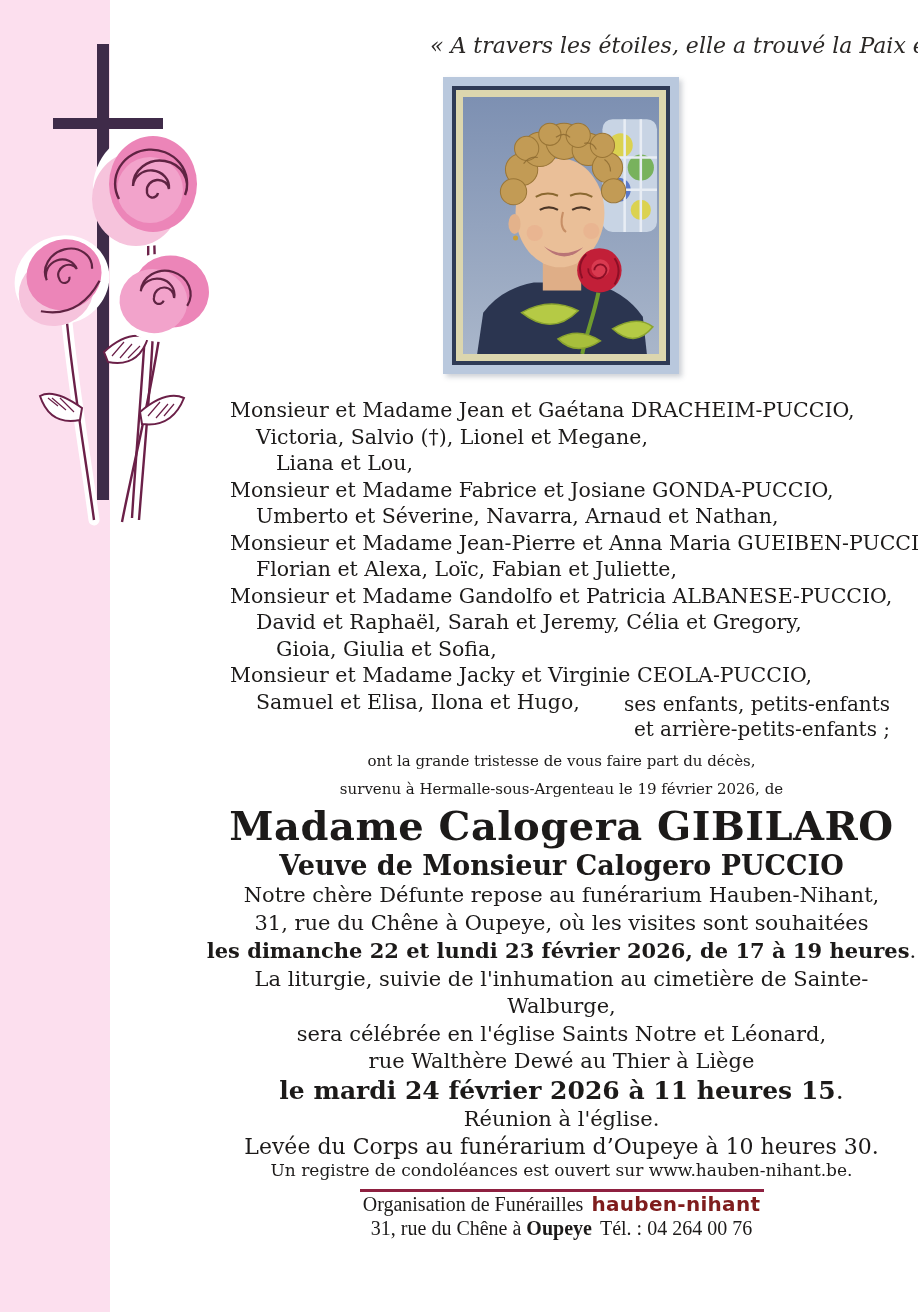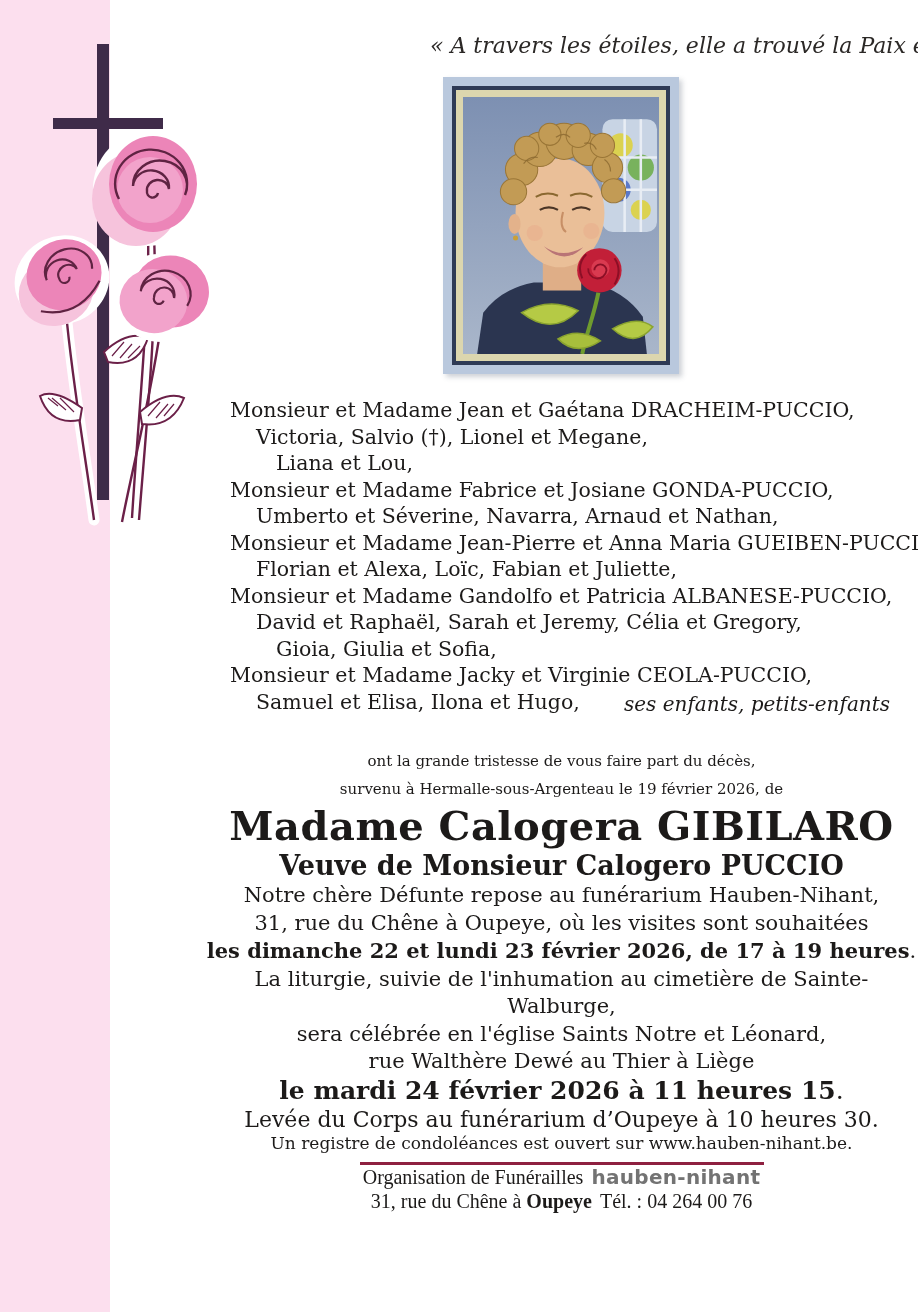--- a/index.html
+++ b/index.html
@@ -29,21 +29,21 @@
 
   .family {
     position:absolute; left:230px; top:397px;
     font-size:20.5px; line-height:26.5px; white-space:nowrap;
   }
   .family .ind-1 { padding-left:26px; }
   .family .ind-2 { padding-left:46px; }
 
   .relation-note {
     position:absolute; right:28px; top:692px; text-align:right;
-    font-style:italic; font-size:20px; line-height:24.5px;
+    font-size:20px; line-height:24.5px;
   }
 
   .center-col {
     position:absolute; left:205px; top:748px; width:713px; text-align:center;
   }
   .center-col p { margin:0; }
   .announce { font-size:15px; line-height:27.5px; }
   .deceased-name { font-size:40px; line-height:46px; font-weight:bold; margin:12px 0 0; letter-spacing:0.5px; }
   .widow { font-size:27px; line-height:33px; font-weight:bold; margin:2px 0 0; }
   .birth { font-size:21px; line-height:27px; margin-top:4px; }
@@ -53,21 +53,21 @@
   .date-line b, .visit b { font-weight:bold; }
   .meeting { font-size:21px; line-height:27px; margin-top:8px; }
   .levee { font-size:22px; line-height:27px; margin-top:7px; }
   .register { font-size:17px; line-height:21px; margin-top:5px; }
 
   .footer-rule { width:404px; margin:8px auto 0; border:none; border-top:3px solid #8e2040; }
   .footer-line1 { font-family:"Liberation Serif", serif; font-size:20px; line-height:24px; margin-top:5px; }
   .footer-line2 { font-family:"Liberation Serif", serif; font-size:20px; line-height:24px; margin-top:3px; }
   .logo {
     font-family:"DejaVu Sans", sans-serif; font-weight:bold; font-size:20px;
-    color:#737373; letter-spacing:0.3px; margin-left:8px;
+    color:#7f1d1d; letter-spacing:0.3px; margin-left:8px;
   }
   .city { font-weight:bold; }
   .phone { margin-left:8px; }
 </style>
 </head>
 <body>
 
 <div class="page">
 
   <div class="pink-band"></div>
@@ -209,20 +209,21 @@
     <div class="ind-1">Florian et Alexa, Loïc, Fabian et Juliette,</div>
     <div class="ind-0">Monsieur et Madame Gandolfo et Patricia ALBANESE-PUCCIO,</div>
     <div class="ind-1">David et Raphaël, Sarah et Jeremy, Célia et Gregory,</div>
     <div class="ind-2">Gioia, Giulia et Sofia,</div>
     <div class="ind-0">Monsieur et Madame Jacky et Virginie CEOLA-PUCCIO,</div>
     <div class="ind-1">Samuel et Elisa, Ilona et Hugo,</div>
   </div>
 
   <div class="relation-note">
     <div>ses enfants, petits-enfants</div>
+    <div>et arrière-petits-enfants ;</div>
   </div>
 
   <div class="center-col">
     <p class="announce">
       <span>ont la grande tristesse de vous faire part du décès,</span><br>
       <span>survenu à Hermalle-sous-Argenteau le 19 février 2026, de</span>
     </p>
 
     <p class="deceased-name">Madame Calogera GIBILARO</p>
     <p class="widow">Veuve de Monsieur Calogero PUCCIO</p>
@@ -236,20 +237,21 @@
     <p class="liturgy">
       <span>La liturgie, suivie de l'inhumation au cimetière de Sainte-Walburge,</span><br>
       <span>sera célébrée en l'église Saints Notre et Léonard,</span><br>
       <span>rue Walthère Dewé au Thier à Liège</span>
     </p>
 
     <p class="date-line">
       <b>le mardi 24 février 2026 à 11 heures 15</b><span>.</span>
     </p>
 
+    <p class="meeting">Réunion à l'église.</p>
     <p class="levee">Levée du Corps au funérarium d’Oupeye à 10 heures 30.</p>
     <p class="register">Un registre de condoléances est ouvert sur www.hauben-nihant.be.</p>
 
     <hr class="footer-rule">
 
     <p class="footer-line1">
       <span>Organisation de Funérailles</span><span class="logo">hauben-nihant</span>
     </p>
     <p class="footer-line2">
       <span>31, rue du Chêne à </span><span class="city">Oupeye</span><span class="phone">Tél. : 04 264 00 76</span>

